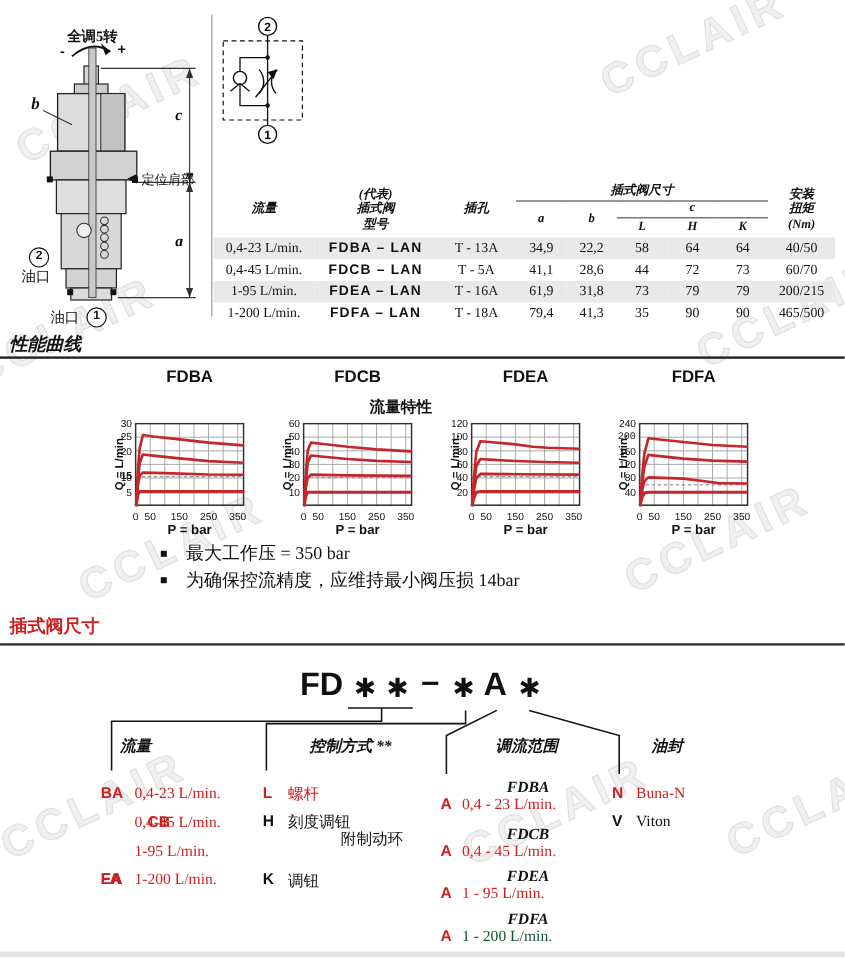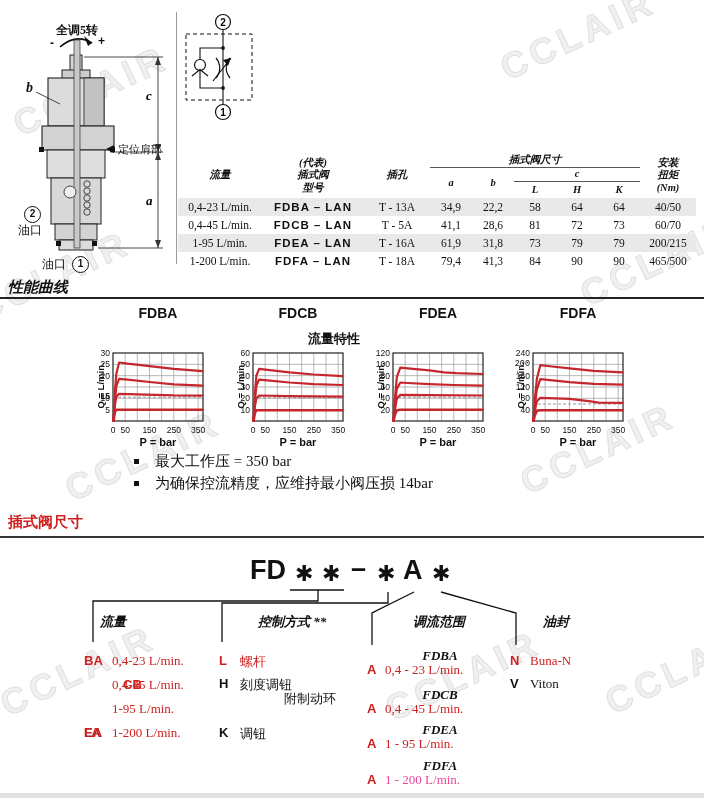--- a/index.html
+++ b/index.html
@@ -199,21 +199,21 @@
           <td>64</td>
           <td>64</td>
           <td>40/50</td>
         </tr>
         <tr>
           <td>0,4-45 L/min.</td>
           <td class="model">FDCB – LAN</td>
           <td>T - 5A</td>
           <td>41,1</td>
           <td>28,6</td>
-          <td>81</td>
+          <td>44</td>
           <td>72</td>
           <td>73</td>
           <td>60/70</td>
         </tr>
         <tr class="shade">
           <td>1-95 L/min.</td>
           <td class="model">FDEA – LAN</td>
           <td>T - 16A</td>
           <td>61,9</td>
           <td>31,8</td>
@@ -221,21 +221,21 @@
           <td>79</td>
           <td>79</td>
           <td>200/215</td>
         </tr>
         <tr>
           <td>1-200 L/min.</td>
           <td class="model">FDFA – LAN</td>
           <td>T - 18A</td>
           <td>79,4</td>
           <td>41,3</td>
-          <td>84</td>
+          <td>35</td>
           <td>90</td>
           <td>90</td>
           <td>465/500</td>
         </tr>
       </tbody>
     </table>
 
     <span class="abs b i" style="left:8px;top:278px;font-size:15px;">性能曲线</span>
     <div class="rule" style="top:297px;height:2px;"></div>
 
@@ -456,21 +456,21 @@
       <span class="opt-code red" style="left: 367px; top: 117px; color: rgb(207, 31, 31);">A</span>
       <span class="opt-txt red" style="left: 385px; top: 117px; color: rgb(207, 31, 31);">0,4 - 23 L/min.</span>
       <span class="mdl-hdr" style="top:142px;">FDCB</span>
       <span class="opt-code red" style="left: 367px; top: 156px; color: rgb(207, 31, 31);">A</span>
       <span class="opt-txt red" style="left: 385px; top: 156px; color: rgb(207, 31, 31);">0,4 - 45 L/min.</span>
       <span class="mdl-hdr" style="top:177px;">FDEA</span>
       <span class="opt-code red" style="left: 367px; top: 191px; color: rgb(207, 31, 31);">A</span>
       <span class="opt-txt red" style="left: 385px; top: 191px; color: rgb(207, 31, 31);">1 - 95 L/min.</span>
       <span class="mdl-hdr" style="top:213px;">FDFA</span>
       <span class="opt-code red" style="left: 367px; top: 227px; color: rgb(207, 31, 31);">A</span>
-      <span class="opt-txt red" style="left: 385px; top: 227px; color: #ec4899;">1 - 200 L/min.</span>
+      <span class="opt-txt red" style="left: 385px; top: 227px; color: #14532d;">1 - 200 L/min.</span>
 
       <span class="opt-code red" style="left: 510px; top: 108px; color: rgb(207, 31, 31);">N</span>
       <span class="opt-txt red" style="left: 530px; top: 108px; color: rgb(207, 31, 31);">Buna-N</span>
       <span class="opt-code" style="left:510px;top:131px;">V</span>
       <span class="opt-txt" style="left:530px;top:131px;">Viton</span>
     </div>
 
     <div class="abs" style="left:0;top:793px;width:704px;height:5px;background:#e3e3e3;"></div>
   </div>
 </div>

